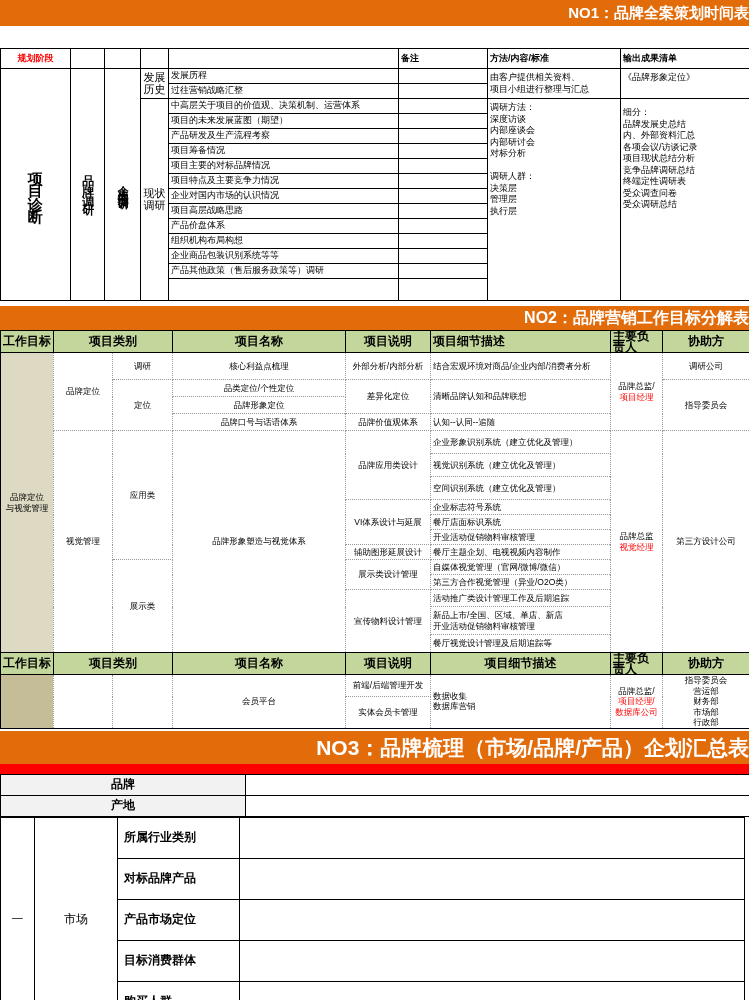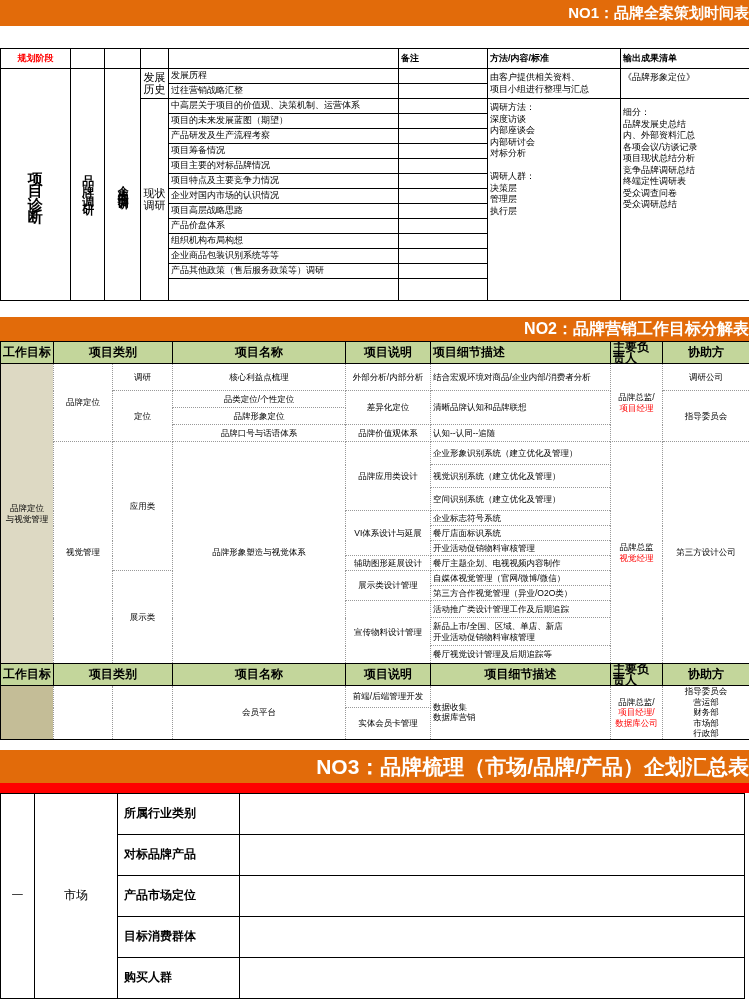--- a/index.html
+++ b/index.html
@@ -1,21 +1,21 @@
 <!DOCTYPE html>
 <html><head>
 <meta charset="utf-8">
 <style>
   html,body{margin:0;padding:0;background:#fff;}
   .page{position:relative;width:749px;height:1000px;overflow:hidden;background:#fff;
         font-family:"Liberation Sans","DejaVu Sans",sans-serif;color:#000;}
   .band{background:#E26B0A;color:#fff;font-weight:bold;text-align:right;}
   .band1{height:26px;line-height:26px;font-size:15px;}
-  .band2{height:24px;line-height:24px;font-size:16px;margin-top:16px;}
-  .band3{height:33px;line-height:33px;font-size:21px;margin-top:10px;}
+  .band2{height:24px;line-height:24px;font-size:16px;margin-top:5px;}
+  .band3{height:33px;line-height:33px;font-size:21px;margin-top:2px;}
   table{border-collapse:collapse;table-layout:fixed;width:749px;}
   td,th{padding:0 2px;overflow:hidden;font-weight:normal;}
   
   .t1{font-size:9px;margin-top:22px;}
   .t1 td{border:1.5px solid #000;line-height:11.5px;}
   .t1 .hdr td{font-weight:bold;height:19px;}
   .t1 .stage{color:#FF0000;text-align:center;}
   .t1 .vcell{text-align:center;vertical-align:middle;}
   .vt{writing-mode:vertical-rl;text-orientation:upright;margin:0 auto;font-weight:bold;}
   .vt1{font-size:15px;letter-spacing:12px;}
@@ -304,20 +304,36 @@
 行政部</td>
     </tr>
     <tr style="height:31px">
       <td class="c">实体会员卡管理</td>
     </tr>
   </tbody>
     </table>
 
   <div class="band band3">NO3：品牌梳理（市场/品牌/产品）企划汇总表</div>
   <div class="strip"></div>
+  <table class="t3a">
+    <colgroup>
+        <col style="width:245px">
+        <col style="width:504px">
+      </colgroup>
+    <tbody>
+        <tr>
+      <td class="lab">品牌</td>
+      <td></td>
+    </tr>
+    <tr>
+      <td class="lab">产地</td>
+      <td></td>
+    </tr>
+  </tbody>
+    </table>
   <table class="t3b">
     <colgroup>
         <col style="width:34px">
         <col style="width:83px">
         <col style="width:122px">
         <col style="width:505px">
       </colgroup>
     <tbody>
         <tr style="height:41px">
       <td class="idx" rowspan="5">一</td>

